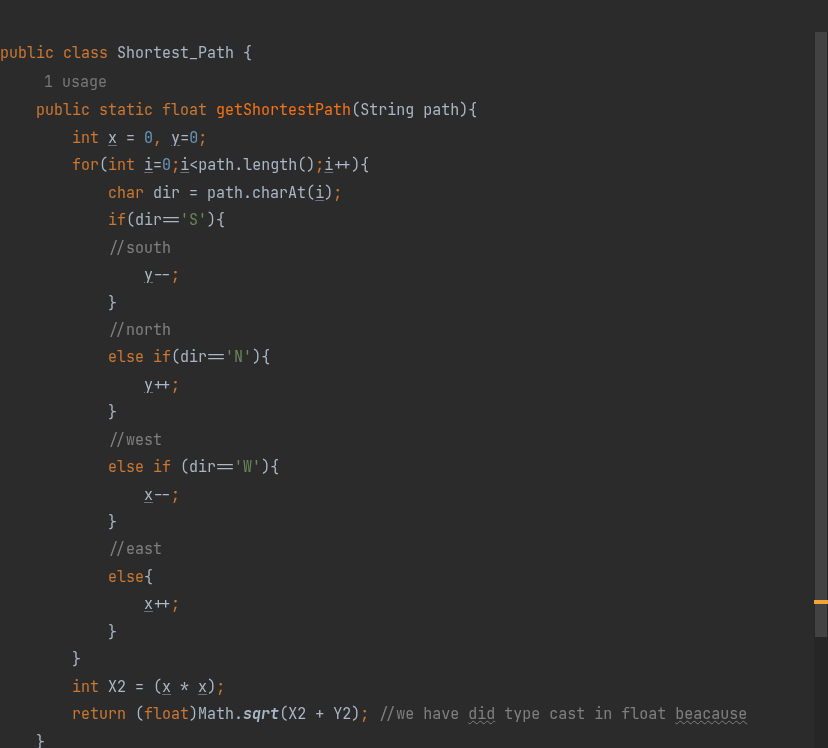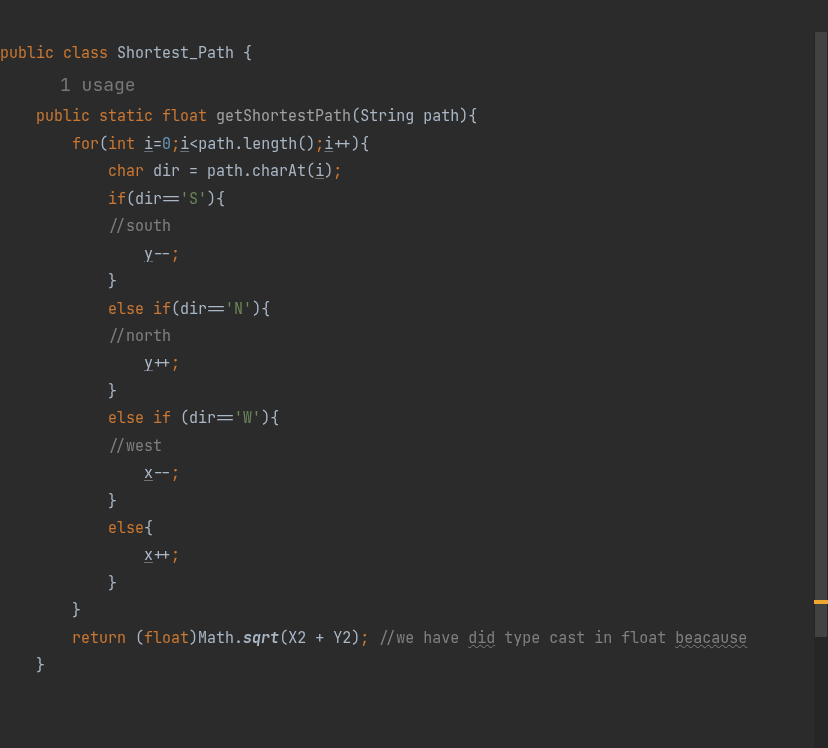--- a/index.html
+++ b/index.html
@@ -22,32 +22,32 @@
       width: 100%;
       height: 100%;
       position: relative;
       margin-top: 32px;
     }
     .line {
       white-space: pre;
       padding-left: 0;
     }
     .kw-orange { color: #cc7832; }
-    .kw-yellow { color: #a3a3a3; }
+    .kw-yellow { color: #f97316; }
     .kw-string { color: #6a8759; }
     .kw-number { color: #6897bb; }
     .kw-comment { color: #808080; font-style: normal; }
     .kw-white { color: #a9b7c6; }
     .kw-class { color: #a9b7c6; }
     .underline { text-decoration: underline; text-decoration-color: rgba(169,183,198,0.5); text-underline-offset: 2px; }
     .italic { font-style: italic; font-weight: bold; }
     .usage {
       color: #787878;
-      font-size: 18px;
-      padding-left: 60px;
+      font-size: 15px;
+      padding-left: 44px;
       line-height: 2.0;
     }
     .wavy {
       text-decoration: underline wavy #808080;
       text-decoration-thickness: 1px;
     }
     .scrollbar-track {
       position: absolute;
       right: 0;
       top: 0;
@@ -76,58 +76,61 @@
 </head>
 <body>
 
 <div class="editor">
   <div class="line"><span class="kw-orange">public</span><span class="kw-white"> </span><span class="kw-orange">class</span><span class="kw-white"> </span><span class="kw-class">Shortest_Path</span><span class="kw-white"> {</span></div>
 
   <div class="usage">1 usage</div>
 
   <div class="line">    <span class="kw-orange">public</span><span class="kw-white"> </span><span class="kw-orange">static</span><span class="kw-white"> </span><span class="kw-orange">float</span><span class="kw-white"> </span><span class="kw-yellow">getShortestPath</span><span class="kw-white">(</span><span class="kw-white">String </span><span class="kw-white">path</span><span class="kw-white">)</span><span class="kw-white">{</span></div>
 
+  <div class="line">        <span class="kw-orange">int</span><span class="kw-white"> </span><span class="kw-white underline">x</span><span class="kw-white"> = </span><span class="kw-number">0</span><span class="kw-orange">, </span><span class="kw-white underline">y</span><span class="kw-white">=</span><span class="kw-number">0</span><span class="kw-orange">;</span></div>
 
   <div class="line">        <span class="kw-orange">for</span><span class="kw-white">(</span><span class="kw-orange">int</span><span class="kw-white"> </span><span class="kw-white underline">i</span><span class="kw-white">=</span><span class="kw-number">0</span><span class="kw-orange">;</span><span class="kw-white underline">i</span><span class="kw-white">&lt;</span><span class="kw-white">path</span><span class="kw-white">.</span><span class="kw-white">length</span><span class="kw-white">()</span><span class="kw-orange">;</span><span class="kw-white underline">i</span><span class="kw-white">++</span><span class="kw-white">)</span><span class="kw-white">{</span></div>
 
   <div class="line">            <span class="kw-orange">char</span><span class="kw-white"> dir </span><span class="kw-white">= </span><span class="kw-white">path</span><span class="kw-white">.</span><span class="kw-white">charAt</span><span class="kw-white">(</span><span class="kw-white underline">i</span><span class="kw-white">)</span><span class="kw-orange">;</span></div>
 
   <div class="line">            <span class="kw-orange">if</span><span class="kw-white">(</span><span class="kw-white">dir</span><span class="kw-white">==</span><span class="kw-string">'S'</span><span class="kw-white">)</span><span class="kw-white">{</span></div>
 
   <div class="line">            <span class="kw-comment">//south</span></div>
 
   <div class="line">                <span class="kw-white underline">y</span><span class="kw-white">--</span><span class="kw-orange">;</span></div>
 
   <div class="line">            <span class="kw-white">}</span></div>
 
+  <div class="line">            <span class="kw-comment">//north</span></div>
+
   <div class="line">            <span class="kw-orange">else</span><span class="kw-white"> </span><span class="kw-orange">if</span><span class="kw-white">(</span><span class="kw-white">dir</span><span class="kw-white">==</span><span class="kw-string">'N'</span><span class="kw-white">)</span><span class="kw-white">{</span></div>
-
-  <div class="line">            <span class="kw-comment">//north</span></div>
 
   <div class="line">                <span class="kw-white underline">y</span><span class="kw-white">++</span><span class="kw-orange">;</span></div>
 
   <div class="line">            <span class="kw-white">}</span></div>
 
+  <div class="line">            <span class="kw-comment">//west</span></div>
+
   <div class="line">            <span class="kw-orange">else</span><span class="kw-white"> </span><span class="kw-orange">if</span><span class="kw-white"> (</span><span class="kw-white">dir</span><span class="kw-white">==</span><span class="kw-string">'W'</span><span class="kw-white">)</span><span class="kw-white">{</span></div>
-
-  <div class="line">            <span class="kw-comment">//west</span></div>
 
   <div class="line">                <span class="kw-white underline">x</span><span class="kw-white">--</span><span class="kw-orange">;</span></div>
 
   <div class="line">            <span class="kw-white">}</span></div>
 
+  <div class="line">            <span class="kw-comment">//east</span></div>
 
   <div class="line">            <span class="kw-orange">else</span><span class="kw-white">{</span></div>
 
   <div class="line">                <span class="kw-white underline">x</span><span class="kw-white">++</span><span class="kw-orange">;</span></div>
 
   <div class="line">            <span class="kw-white">}</span></div>
 
   <div class="line">        <span class="kw-white">}</span></div>
 
+  <div class="line">        <span class="kw-orange">int</span><span class="kw-white"> X2 </span><span class="kw-white">= </span><span class="kw-white">(</span><span class="kw-white underline">x</span><span class="kw-white"> * </span><span class="kw-white underline">x</span><span class="kw-white">)</span><span class="kw-orange">;</span></div>
 
 
   <div class="line">        <span class="kw-orange">return</span><span class="kw-white"> (</span><span class="kw-orange">float</span><span class="kw-white">)</span><span class="kw-white">Math</span><span class="kw-white">.</span><span class="kw-white italic">sqrt</span><span class="kw-white">(</span><span class="kw-white">X2 + Y2</span><span class="kw-white">)</span><span class="kw-orange">;</span><span class="kw-white"> </span><span class="kw-comment">//we have </span><span class="kw-comment wavy">did</span><span class="kw-comment"> type cast in float </span><span class="kw-comment wavy">beacause</span></div>
 
   <div class="line">    <span class="kw-white">}</span></div>
 
   <div class="scrollbar-track">
     <div class="scrollbar-thumb"></div>
     <div class="marker-yellow"></div>
   </div>

